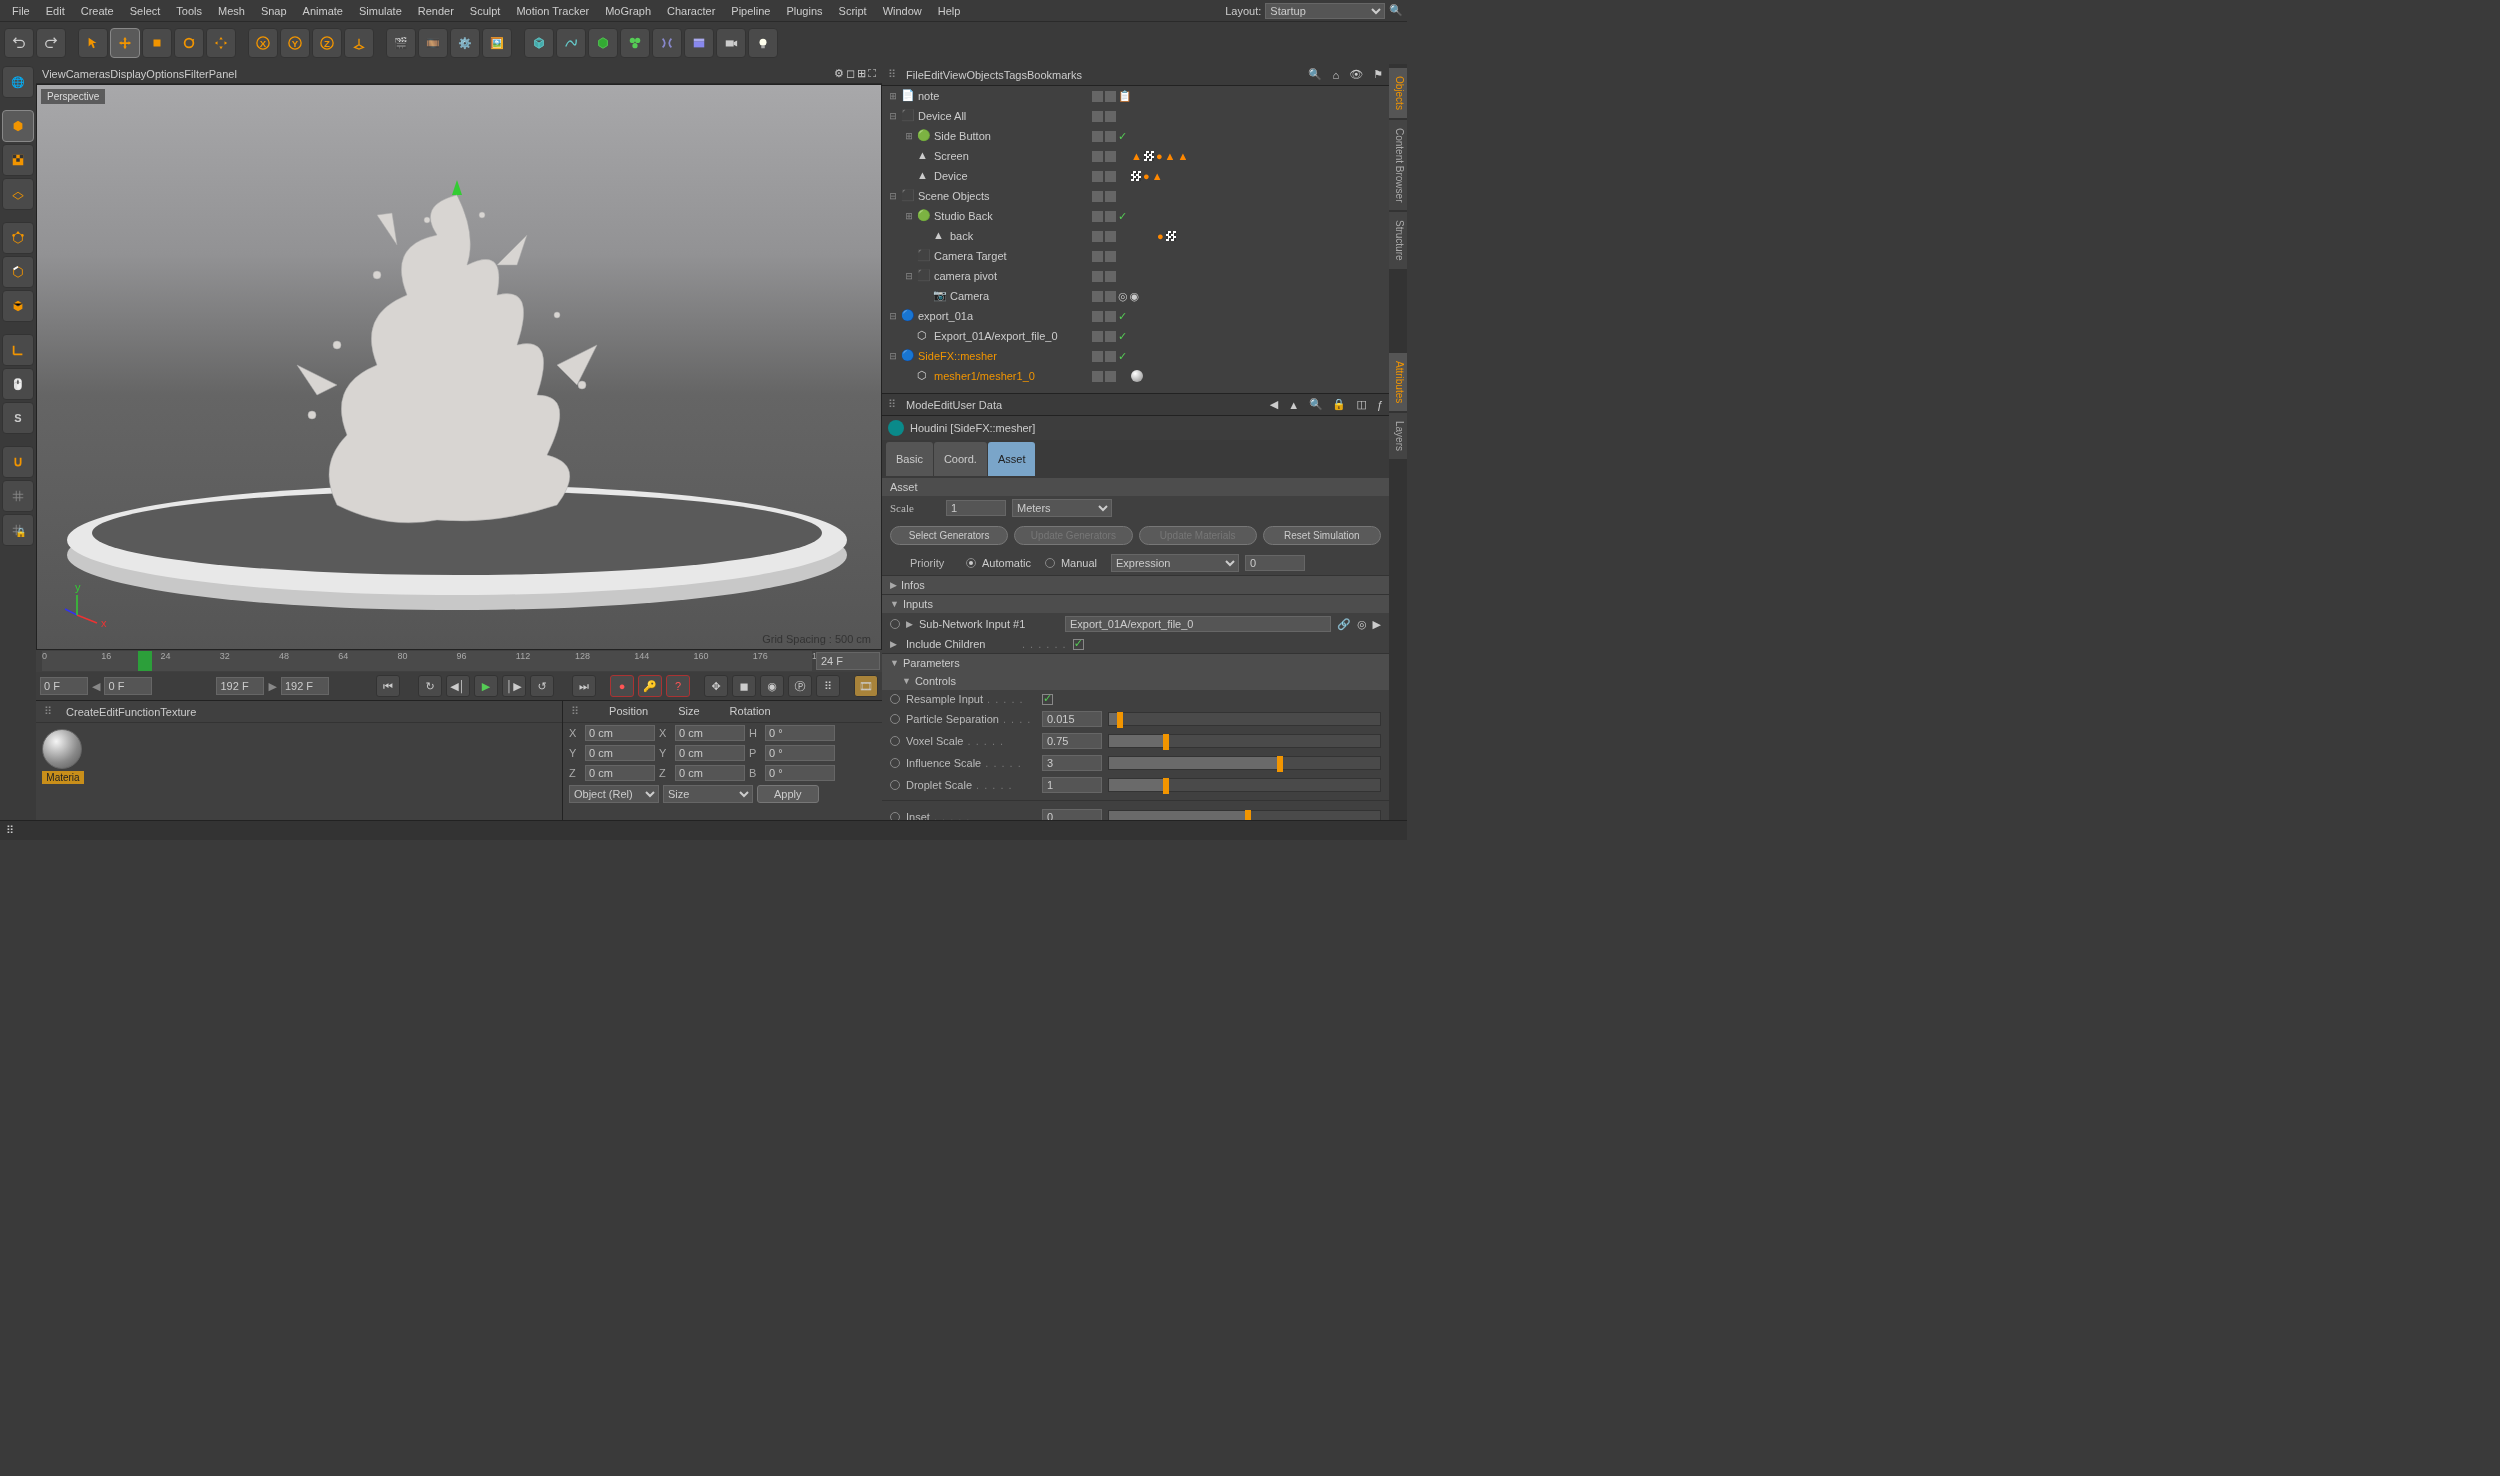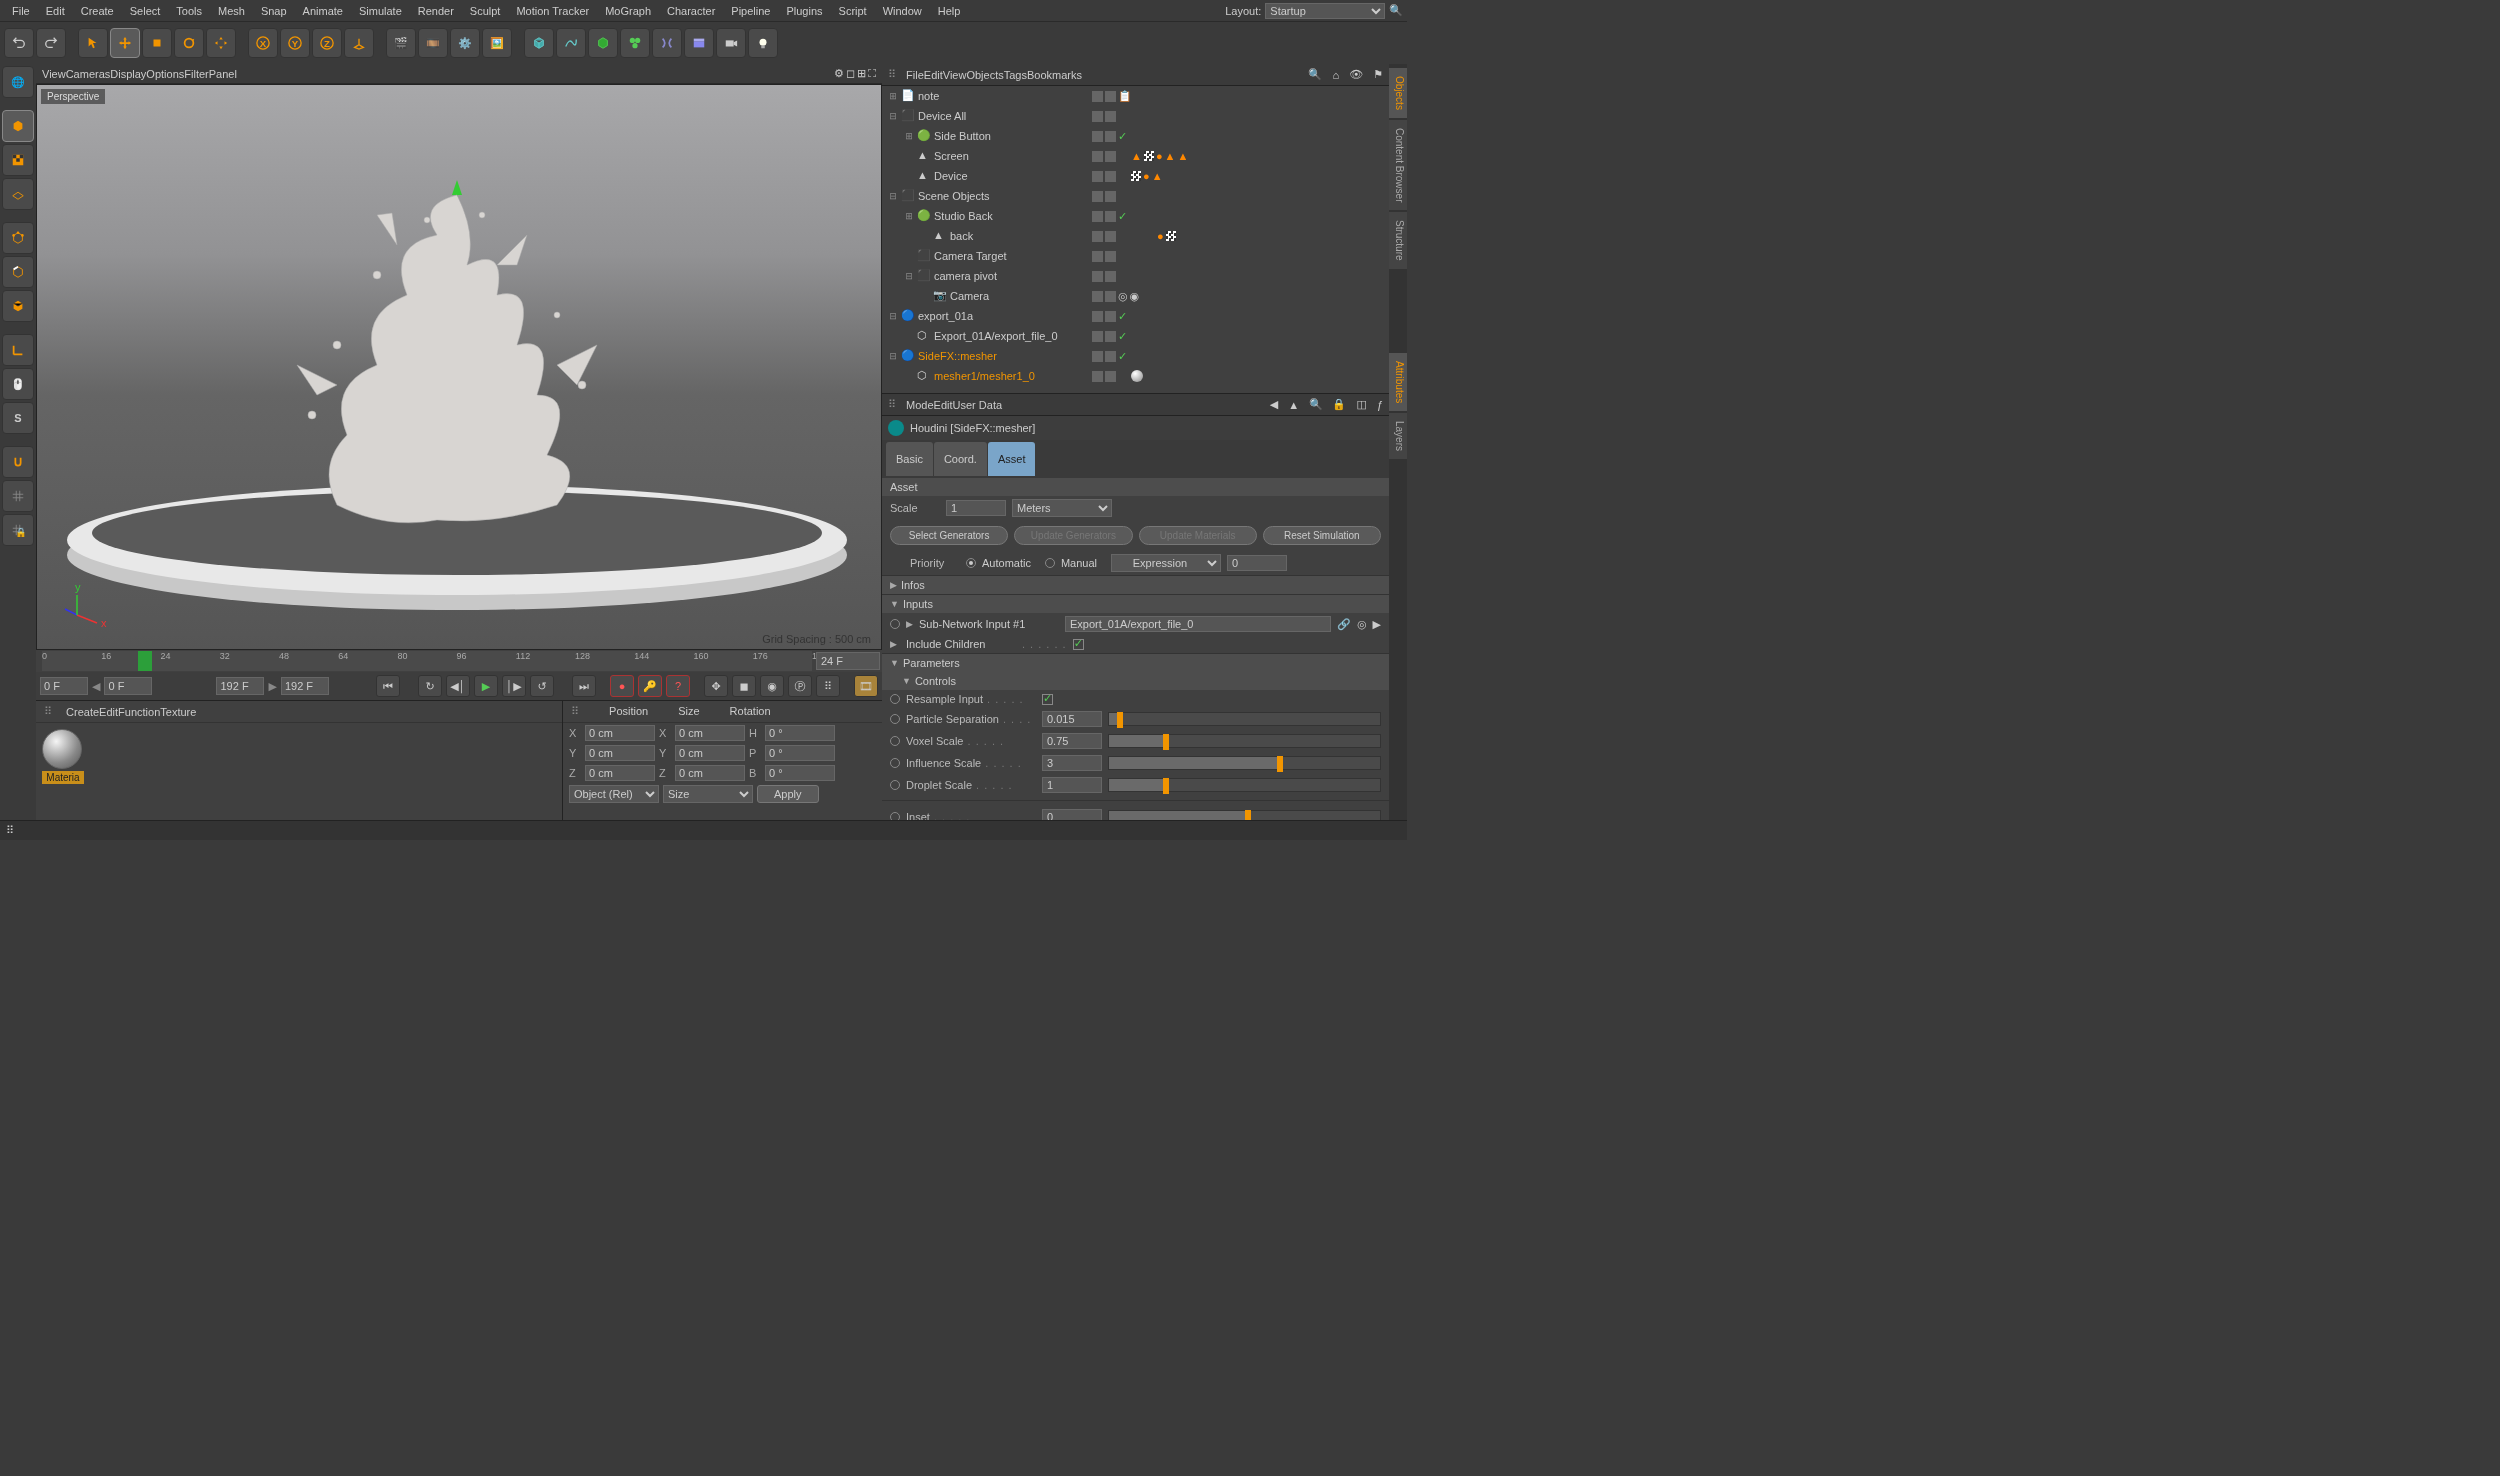--- a/index.html
+++ b/index.html
@@ -658,37 +658,37 @@
         <div class="tabrow">
           <div class="tab">Basic</div>
           <div class="tab">Coord.</div>
           <div class="tab active">Asset</div>
         </div>
         <div class="attrbody">
           <div class="secHdr">
               <span>Asset</span>
             </div>
           <div class="prmRow">
-            <span class="prmLbl" style="width:50px;">Scale</span>
+            <span class="prmLbl" style="width:50px;font-family:Liberation Serif, serif;">Scale</span>
             <input type="text" class="num" value="1" style="">
             <select style="width:100px;"><option>Meters</option></select>
           </div>
           <div class="btnbar">
             <div class="b">Select Generators</div>
             <div class="b dis">Update Generators</div>
             <div class="b dis">Update Materials</div>
             <div class="b">Reset Simulation</div>
           </div>
           <div class="prmRow">
             <span class="prmLbl" style="width:50px;margin-left:20px;">Priority</span>
             <span class="radio on"></span>
             <span>Automatic</span>
             <span class="radio" style="margin-left:8px;"></span>
             <span>Manual</span>
-            <select style="width:110px;margin-left:8px;text-align:center;"><option>Expression</option></select>
+            <select style="width:128px;margin-left:8px;"><option>Expression</option></select>
             <input type="text" class="num" value="0" style="">
           </div>
           <div class="section">
             <div class="secHdr">
                 <span class="arr">▶</span>
                 <span>Infos</span>
               </div>
           </div>
           <div class="section">
             <div class="secHdr">

